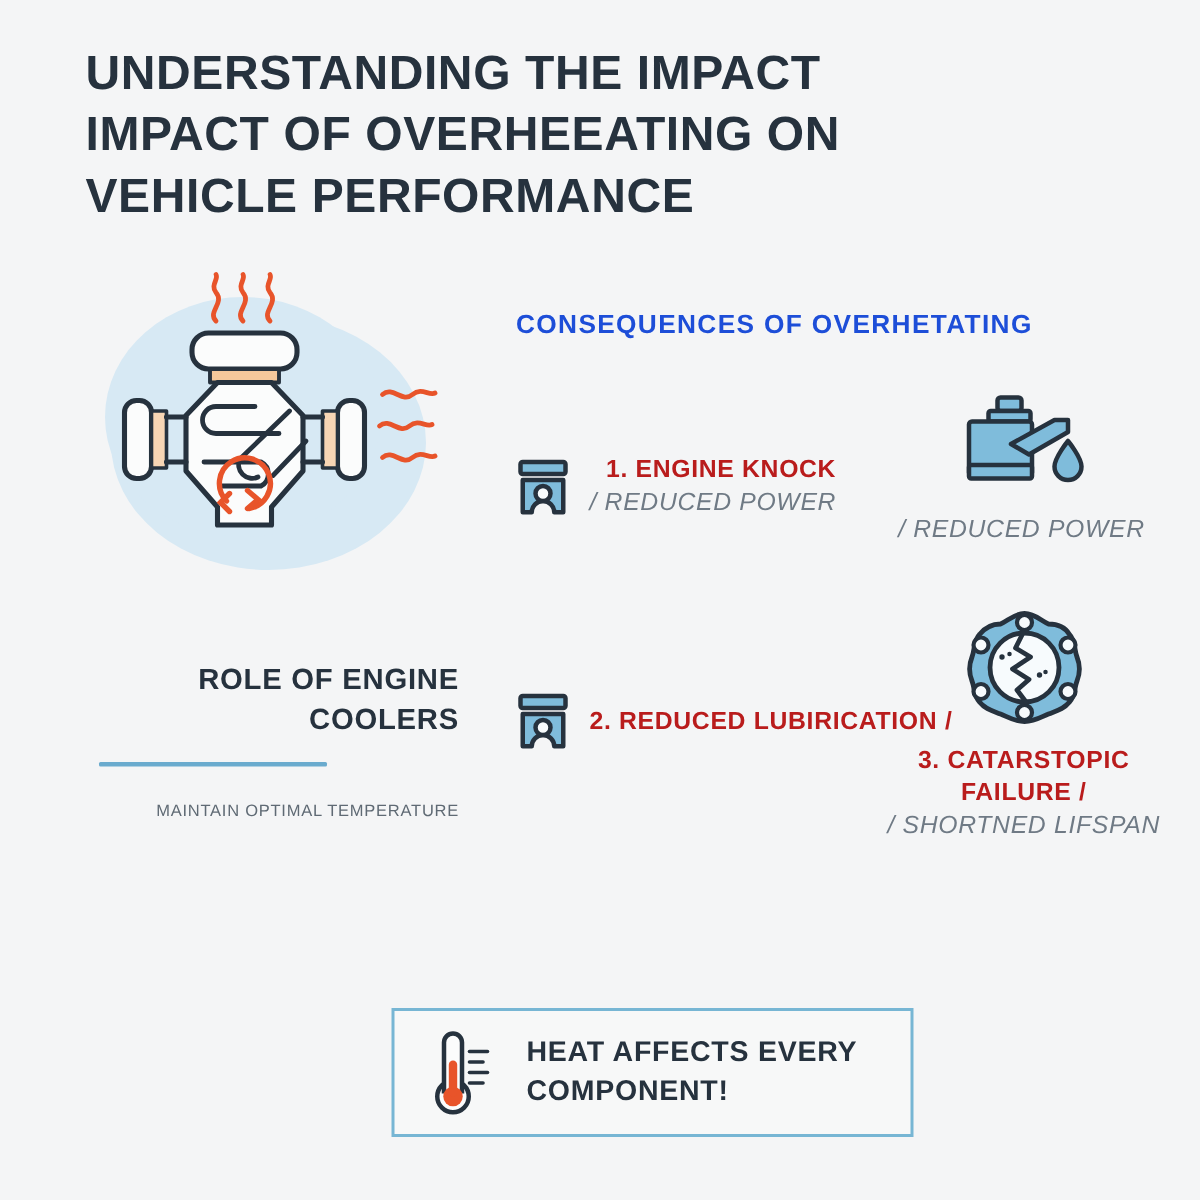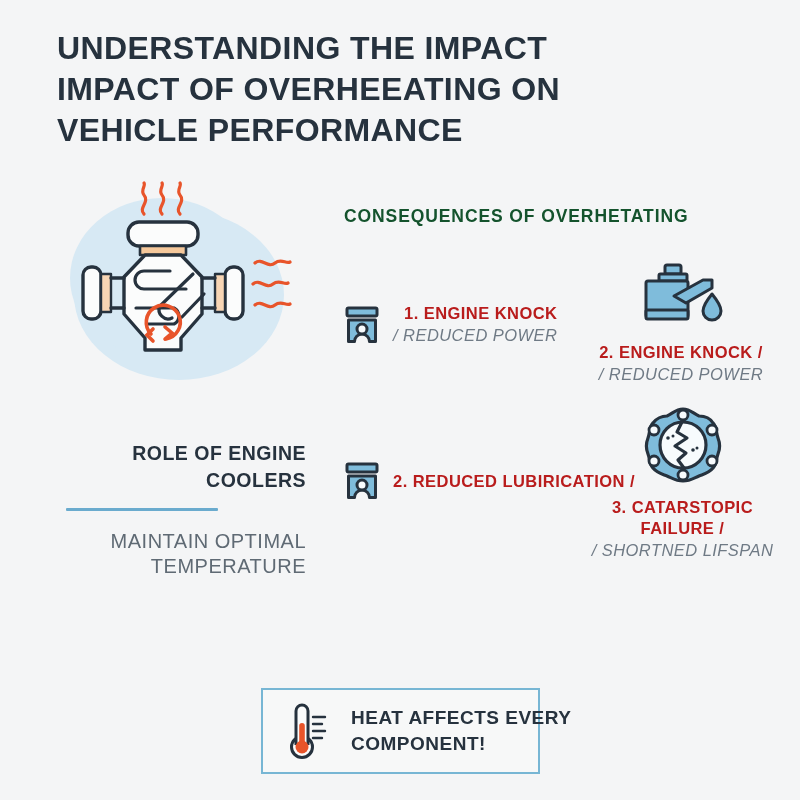--- a/index.html
+++ b/index.html
@@ -26,21 +26,21 @@
   }
   .title .tline{display:block;white-space:nowrap;}
 
   
   .engine-wrap{position:absolute;left:52px;top:178px;width:290px;height:205px;}
   .engine-wrap svg{display:block;}
 
   
   .consequences-heading{
     position:absolute;left:344px;top:206px;
-    color:#14532d;
+    color:#1d4ed8;
     font-size:17.5px;font-weight:bold;letter-spacing:0.9px;
     text-transform:uppercase;white-space:nowrap;
   }
 
   
   .cons-item{position:absolute;}
 
   .cons-row{display:flex;align-items:center;gap:14px;}
   .cons-icon{flex:0 0 auto;line-height:0;}
   .cons-text{display:block;}
@@ -75,27 +75,27 @@
   .role{position:absolute;left:66px;top:440px;width:240px;text-align:right;}
   .role-title{
     color:#26323e;font-size:19.5px;font-weight:bold;
     letter-spacing:0.5px;line-height:27px;text-transform:uppercase;
   }
   .role-rule{
     width:152px;height:3px;background:#6aabce;
     margin:14px 0 18px 0;border-radius:1px;
   }
   .role-sub{
-    color:#5f6a74;font-size:20px;font-weight:normal;
+    color:#5f6a74;font-size:11px;font-weight:normal;
     letter-spacing:0.5px;line-height:25px;text-transform:uppercase;
   }
 
   
   .banner{
-    position:absolute;left:261px;top:688px;width:279px;height:86px;
+    position:absolute;left:261px;top:672px;width:348px;height:86px;
     border:2px solid #77b6d4;background:#f7f8f8;
     display:flex;align-items:center;box-sizing:border-box;
     padding-left:22px;
   }
   .banner-icon{flex:0 0 auto;line-height:0;margin-right:18px;}
   .banner-text{
     color:#26323e;font-size:19px;font-weight:bold;
     letter-spacing:0.5px;line-height:26px;text-transform:uppercase;
   }
   .banner-text span{display:block;white-space:nowrap;}
@@ -190,21 +190,20 @@
         <rect x="13" y="19" width="42" height="36" rx="2" fill="#7fbcdb" stroke="#26323e" stroke-width="3"></rect>
 
         <rect x="13" y="48" width="42" height="9" rx="1.5" fill="#7fbcdb" stroke="#26323e" stroke-width="3"></rect>
 
         <path d="M41 34 L70 18 L79 18 L79 26 L53 41 Z" fill="#7fbcdb" stroke="#26323e" stroke-width="3" stroke-linejoin="round"></path>
 
         <path d="M79 32 C79 32 88 43 88 49 A9 9 0 0 1 70 49 C70 43 79 32 79 32 Z" fill="#7fbcdb" stroke="#26323e" stroke-width="3" stroke-linejoin="round"></path>
       </svg>
     </span>
     <span class="cons-text">
-      <span class="l1">2. Engine Knock /</span>
       <span class="l2">/ Reduced Power</span>
     </span>
   </div>
 
   <div class="cons-item" id="item-3">
     <div class="cons-row">
       <span class="cons-icon">
         <svg width="34" height="38" viewBox="0 0 34 38" xmlns="http://www.w3.org/2000/svg">
           <rect x="2" y="2" width="30" height="8" rx="1.5" fill="#7fbcdb" stroke="#26323e" stroke-width="3"></rect>
           <path d="M3.5 14 H30.5 V35.5 H24.5 A7.5 7.5 0 0 0 9.5 35.5 H3.5 Z" fill="#7fbcdb" stroke="#26323e" stroke-width="3" stroke-linejoin="round"></path>

